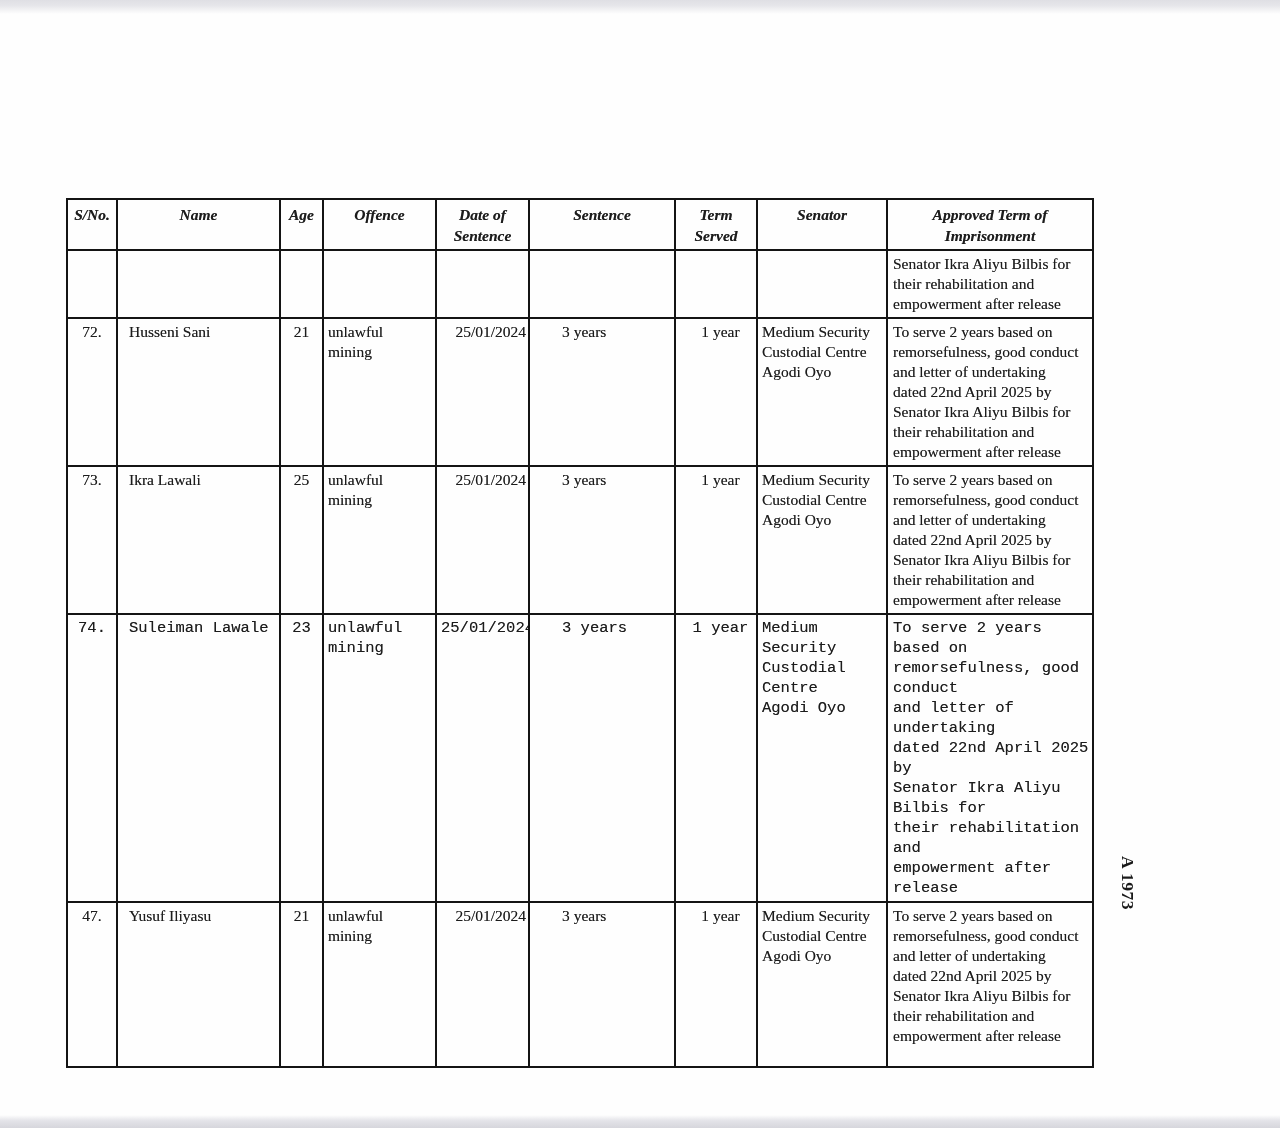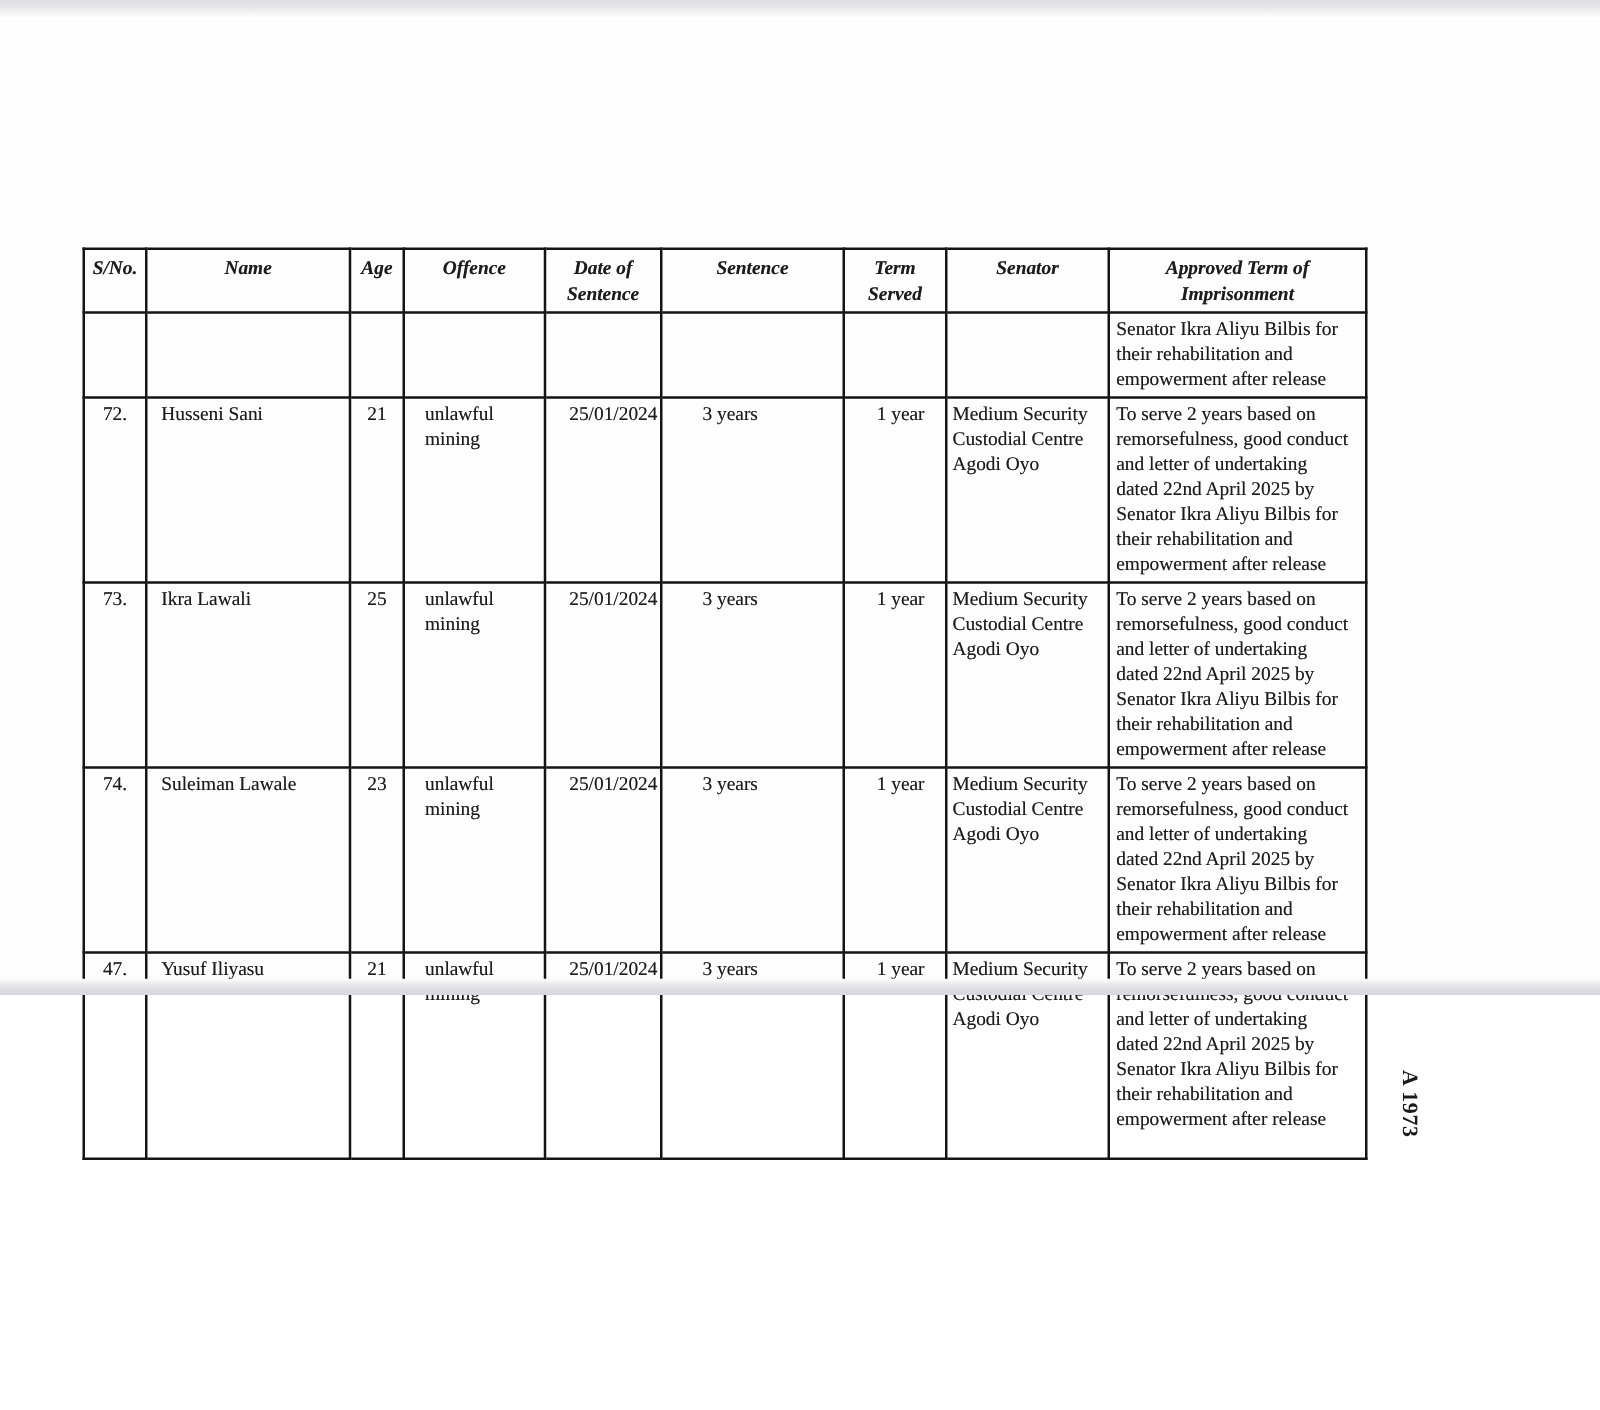--- a/index.html
+++ b/index.html
@@ -7,21 +7,21 @@
     padding: 0;
     width: 1280px;
     height: 1128px;
     background: #ffffff;
     overflow: hidden;
     font-family: "Liberation Serif", "DejaVu Serif", serif;
   }
   .page {
     position: relative;
     width: 1280px;
-    height: 796px;
+    height: 1128px;
     background: #fefefe;
   }
   .band-top {
     position: absolute;
     left: 0; top: 0;
     width: 1280px; height: 14px;
     background: linear-gradient(to bottom, #dfdfe4 0%, #e6e6ea 40%, #fefefe 100%);
   }
   .band-bottom {
     position: absolute;
@@ -51,26 +51,26 @@
   .doc-table th {
     font-weight: bold;
     font-style: italic;
     text-align: center;
     line-height: 21px;
     padding-top: 4px;
   }
   tr.r-head  { height: 49px; }
   tr.r-cont  { height: 66px; }
   tr.r-data  { height: 145px; margin-left: 12px; }
-  tr.r-data3 { height: 144px; }
+  tr.r-data3 { height: 144px; font-family: Liberation Mono, monospace; }
   tr.r-last  { height: 165px; }
   td.c-sno  { text-align: center; }
   td.c-name { padding-left: 11px; border-radius: 26px; }
   td.c-age  { text-align: center; }
-  td.c-off  { padding-left: 16px; }
+  td.c-off  { padding-left: 4px; }
   td.c-date { text-align: right; padding-right: 2px; }
   td.c-sent { padding-left: 32px; }
   td.c-term { padding-left: 13px; text-align: center; }
   td.c-loc  { padding-left: 4px; padding-right: 1px; }
   td.c-app  { padding-left: 5px; padding-right: 2px; }
   .margin-label {
     position: absolute;
     left: 1093px;
     top: 872px;
     width: 68px;

